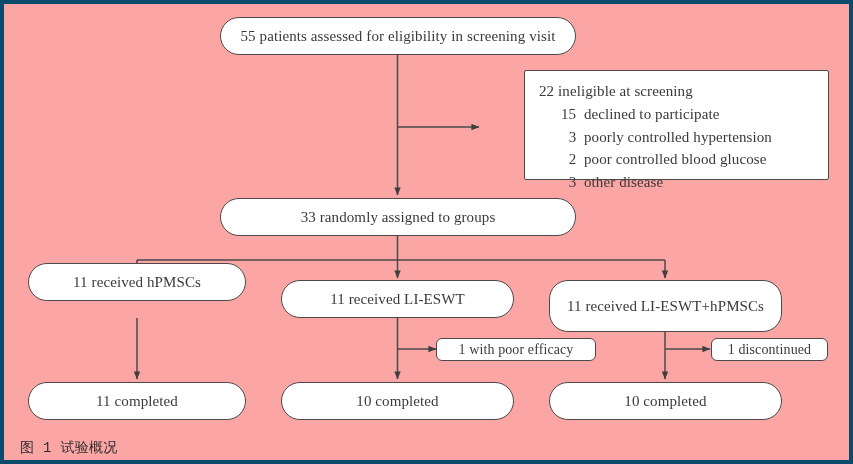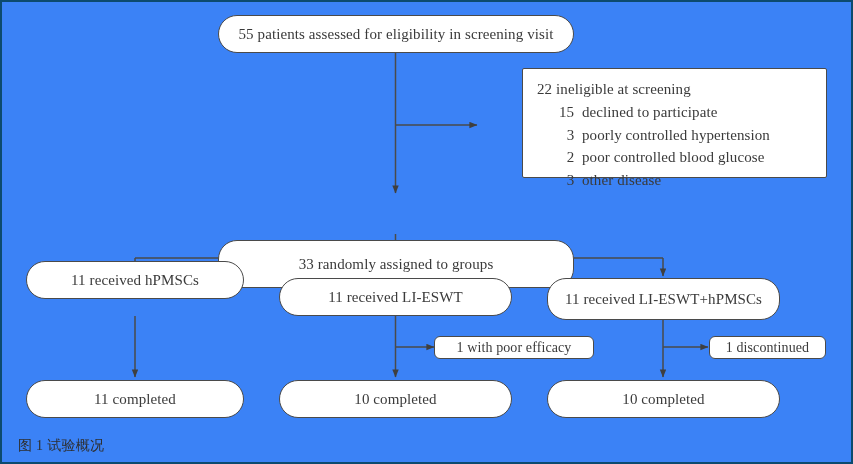--- a/index.html
+++ b/index.html
@@ -9,22 +9,22 @@
   }
   body {
     font-family: "Liberation Serif", "DejaVu Serif", serif;
     color: #3a3a3a;
   }
   #page {
     position: relative;
     width: 853px;
     height: 464px;
     box-sizing: border-box;
-    border: 2px solid #0c4a6e;
-    background: #3b82f6;
+    border: 4px solid #0c4a6e;
+    background: #fca5a5;
     overflow: hidden;
   }
   #diagram-layer {
     position: absolute;
     left: 0;
     top: 0;
     width: 853px;
     height: 464px;
   }
   .node {
@@ -69,21 +69,21 @@
     display: block;
     white-space: pre;
     padding-left: 22px;
   }
   .caption {
     position: absolute;
     left: 16px;
     top: 435px;
     font-size: 14px;
     color: #2e2e2e;
-    font-family: Liberation Serif, serif;
+    font-family: Liberation Mono, monospace;
     letter-spacing: 0.3px;
   }
 </style>
 </head>
 <body>
 
 <div id="page">
 
   <svg id="diagram-layer" viewBox="0 0 853 464" xmlns="http://www.w3.org/2000/svg">
     <defs>
@@ -118,33 +118,33 @@
   <div class="node boxy" style="left:476px; top:66px; width:305px; height:110px;margin-left:44px;">
     <div class="excl-list">
       <span class="lead">22 ineligible at screening</span>
       <span class="sub">15  declined to participate</span>
       <span class="sub">  3  poorly controlled hypertension</span>
       <span class="sub">  2  poor controlled blood glucose</span>
       <span class="sub">  3  other disease</span>
     </div>
   </div>
 
-  <div class="node rounded" style="left:216px; top:194px; width:356px; height:48px;margin-top:44px;">
+  <div class="node rounded" style="left:216px; top:194px; width:356px; height:38px;">
     <span>33 randomly assigned to groups</span>
   </div>
 
   <div class="node rounded" style="left:24px; top:259px; width:218px; height:38px;">
     <span>11 received hPMSCs</span>
   </div>
 
   <div class="node rounded" style="left:277px; top:276px; width:233px; height:38px;">
     <span>11 received LI-ESWT</span>
   </div>
 
-  <div class="node rounded" style="left:545px; top:276px; width:233px; height:42px;">
+  <div class="node rounded" style="left:545px; top:276px; width:233px; height:52px;">
     <span>11 received LI-ESWT+hPMSCs</span>
   </div>
 
   <div class="node small-round" style="left:432px; top:334px; width:160px; height:23px;">
     <span>1 with poor efficacy</span>
   </div>
 
   <div class="node small-round" style="left:707px; top:334px; width:117px; height:23px;">
     <span>1 discontinued</span>
   </div>

